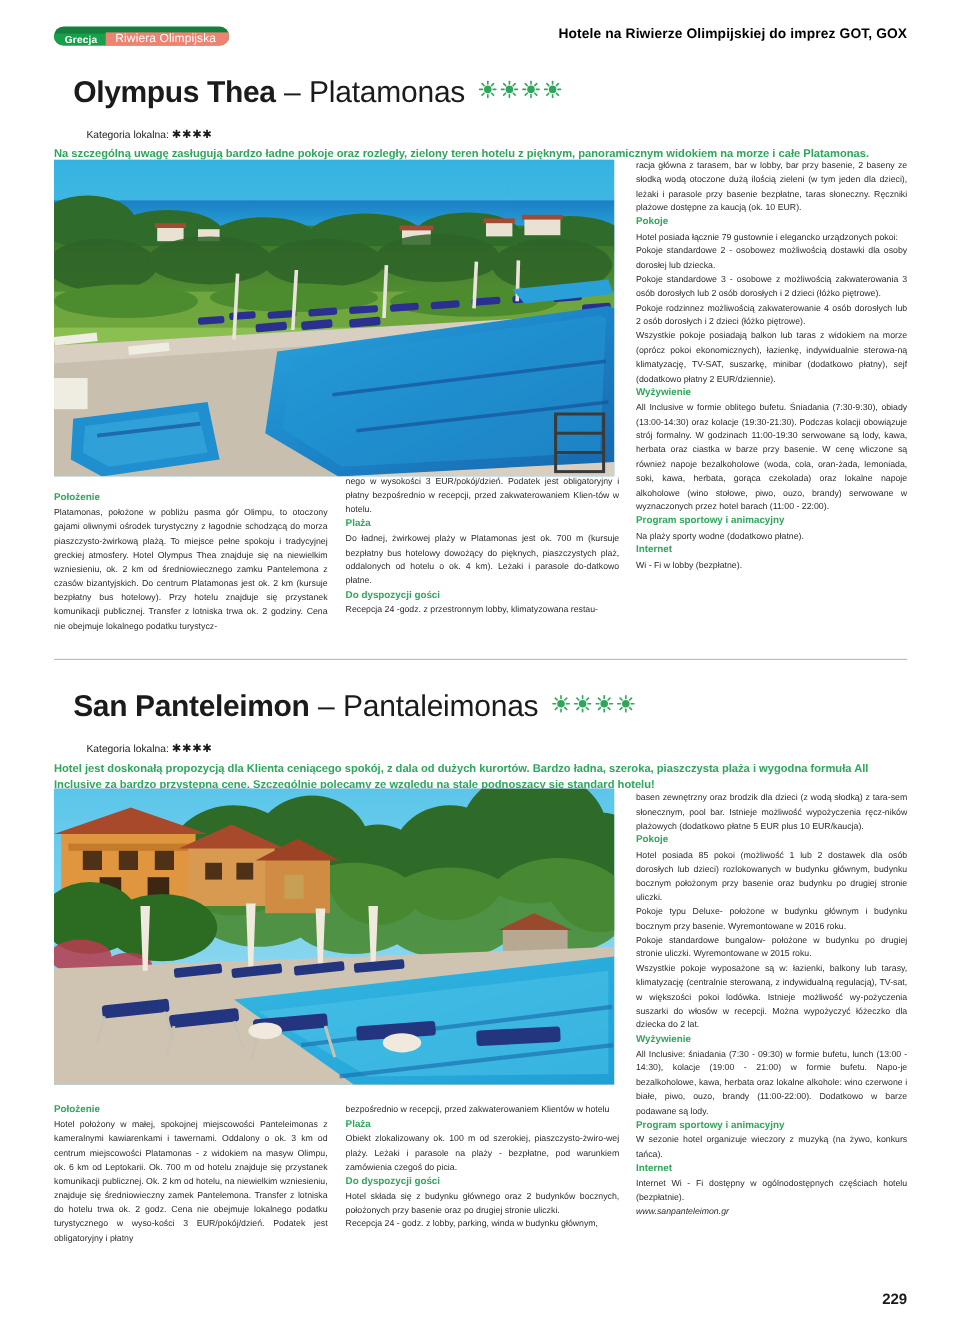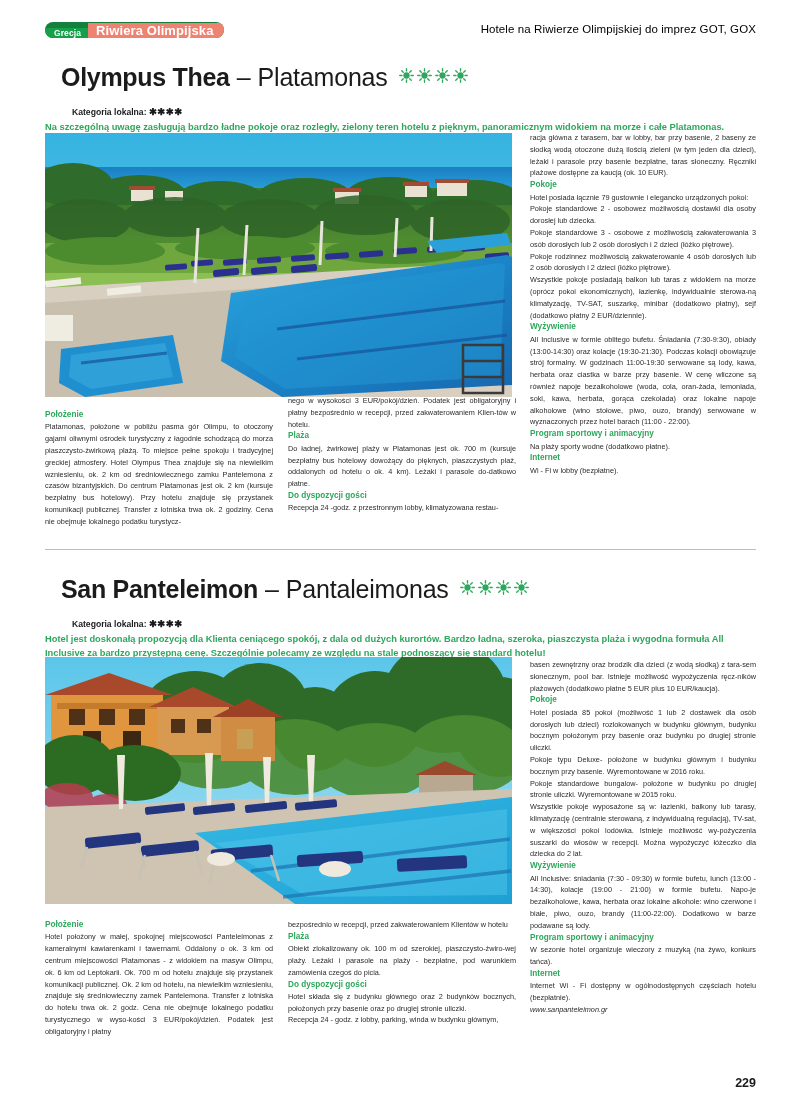--- a/index.html
+++ b/index.html
@@ -27,47 +27,47 @@
     vertical-align:top;
   }
   .badge .b-country{
     background:#16a04a;color:#ffffff;
     font-size:8.5px;font-weight:bold;
     padding:0 7px 0 9px;display:flex;align-items:center;
     letter-spacing:.1px;
   }
   .badge .b-region{
     background:#ee8372;color:#ffffff;
-    font-size:13px;font-weight:bold;
+    font-size:10px;font-weight:normal;
     padding:0 11px 0 8px;display:flex;align-items:center;
     letter-spacing:.1px;
   }
   .headline{
     position:absolute;right:0;top:1px;
-    font-size:11.5px;font-weight:normal;color:#000;
+    font-size:11.5px;font-weight:bold;color:#000;
     letter-spacing:.1px;
   }
 
   
   .hotel{position:absolute;left:45px;right:38px;}
   .h-title{
     font-size:25px;line-height:1.05;
     color:#1b1b1b;
     white-space:nowrap;
     margin:16px;
     display:flex;align-items:baseline;gap:0;
   }
   .h-title .nm{font-weight:bold;letter-spacing:-.3px;}
   .h-title .dash{font-weight:400;margin:0 7px;}
   .h-title .city{font-weight:400;letter-spacing:-.2px;}
   .suns{display:inline-flex;align-items:center;gap:3px;margin-left:11px;position:relative;top:-3px;}
   .sun{width:15px;height:15px;display:block;}
 
   .h-cat{
-    font-size:8.6px;font-weight:bold;color:#1b1b1b;
+    font-size:8.6px;font-weight:normal;color:#1b1b1b;
     margin-top:2px;letter-spacing:0;padding-left:27px;
   }
   .h-cat .stars{letter-spacing:.5px;font-size:9.5px;}
 
   .h-lead{
     margin-top:4px;
     font-size:9.3px;line-height:1.5;
     color:#2ea75c;font-weight:600;
     max-width:712px;
   }

